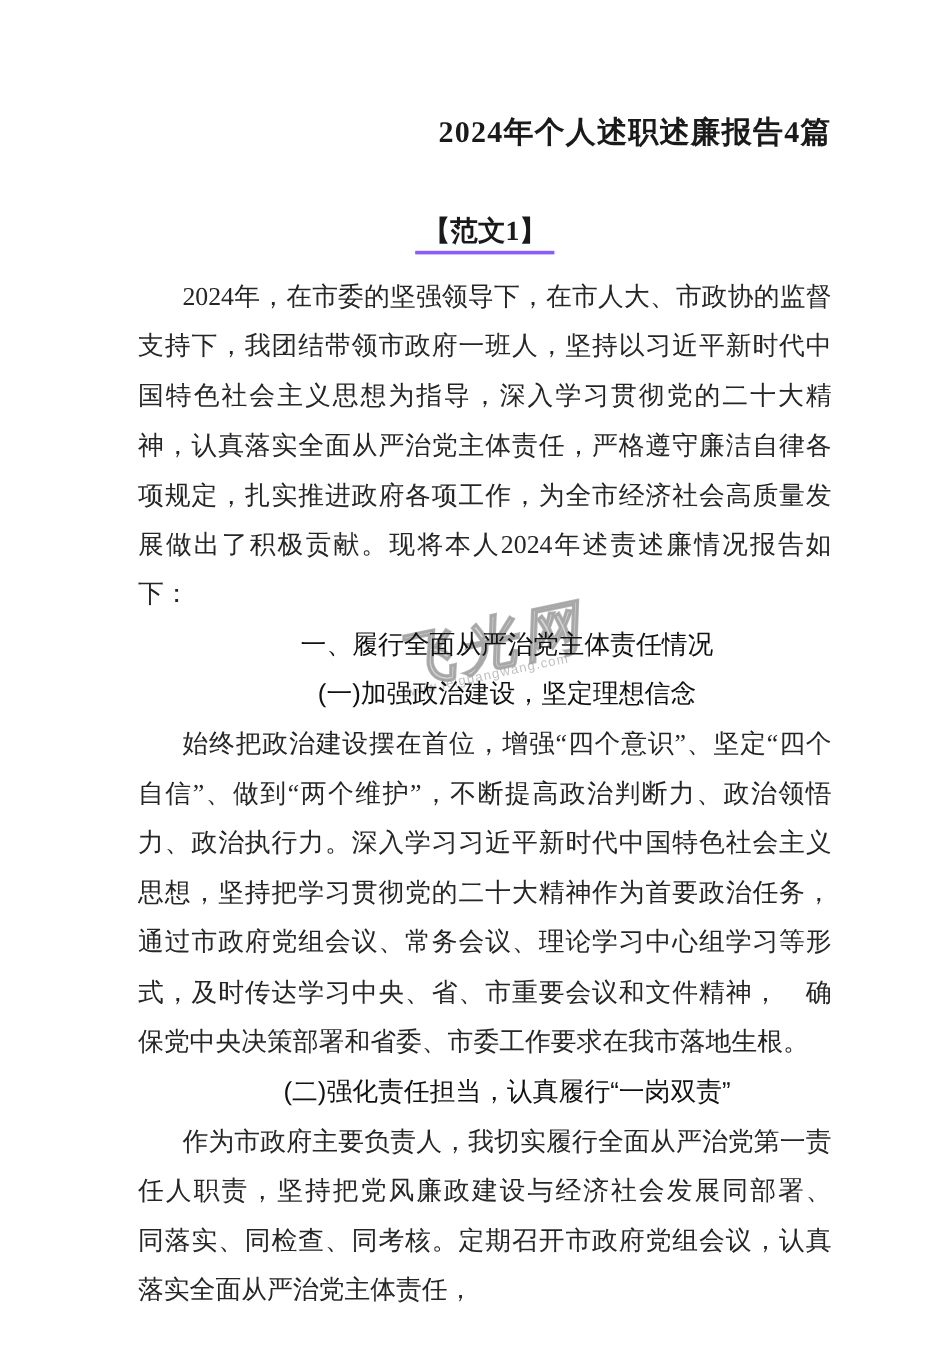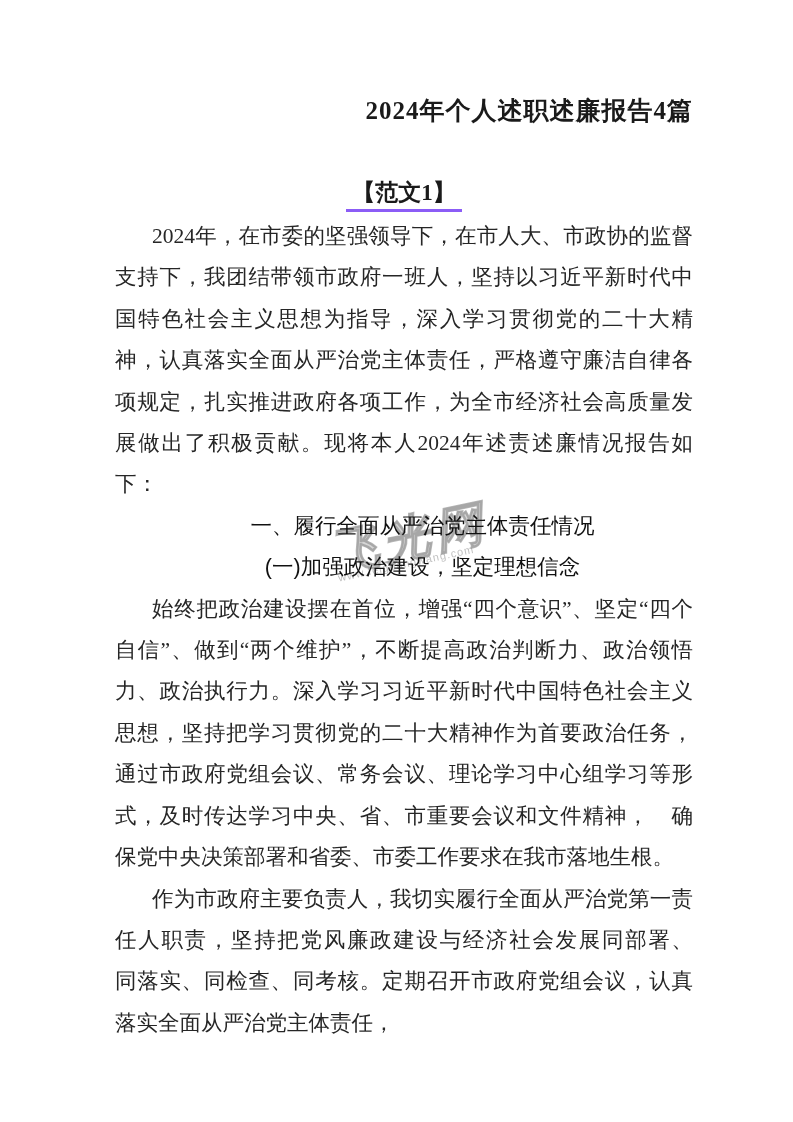--- a/index.html
+++ b/index.html
@@ -36,21 +36,21 @@
   }
   .section-label {
     display: inline-block;
     font-size: 23px;
     font-weight: bold;
     color: #1a1a1a;
     border-bottom: 3px solid #8b5cf6;
     padding: 0 6px 1px 6px;
   }
   .blocks {
-    margin-top: 4px;
+    margin-top: 15px;
     font-size: 21.5px;
     line-height: 41.4px;
     text-align: justify;
   }
   .para {
     text-indent: 37px;
     color: #262626;
   }
   .heading {
     text-indent: 37px;
@@ -105,18 +105,19 @@
 
     <div class="section-label-row">
       <span class="section-label">【范文1】</span>
     </div>
 
     <div class="blocks">
       <p class="para">2024年，在市委的坚强领导下，在市人大、市政协的监督支持下，我团结带领市政府一班人，坚持以习近平新时代中国特色社会主义思想为指导，深入学习贯彻党的二十大精神，认真落实全面从严治党主体责任，严格遵守廉洁自律各项规定，扎实推进政府各项工作，为全市经济社会高质量发展做出了积极贡献。现将本人2024年述责述廉情况报告如下：</p>
       <p class="heading">一、履行全面从严治党主体责任情况</p>
       <p class="heading">(一)加强政治建设，坚定理想信念</p>
       <p class="para">始终把政治建设摆在首位，增强“四个意识”、坚定“四个自信”、做到“两个维护”，不断提高政治判断力、政治领悟力、政治执行力。深入学习习近平新时代中国特色社会主义思想，坚持把学习贯彻党的二十大精神作为首要政治任务，通过市政府党组会议、常务会议、理论学习中心组学习等形式，及时传达学习中央、省、市重要会议和文件精神，　确保党中央决策部署和省委、市委工作要求在我市落地生根。</p>
+      <p class="heading">(二)强化责任担当，认真履行“一岗双责”</p>
       <p class="para">作为市政府主要负责人，我切实履行全面从严治党第一责任人职责，坚持把党风廉政建设与经济社会发展同部署、　同落实、同检查、同考核。定期召开市政府党组会议，认真落实全面从严治党主体责任，</p>
     </div>
 
   </div>
 
 </div>
 
 </body></html>

